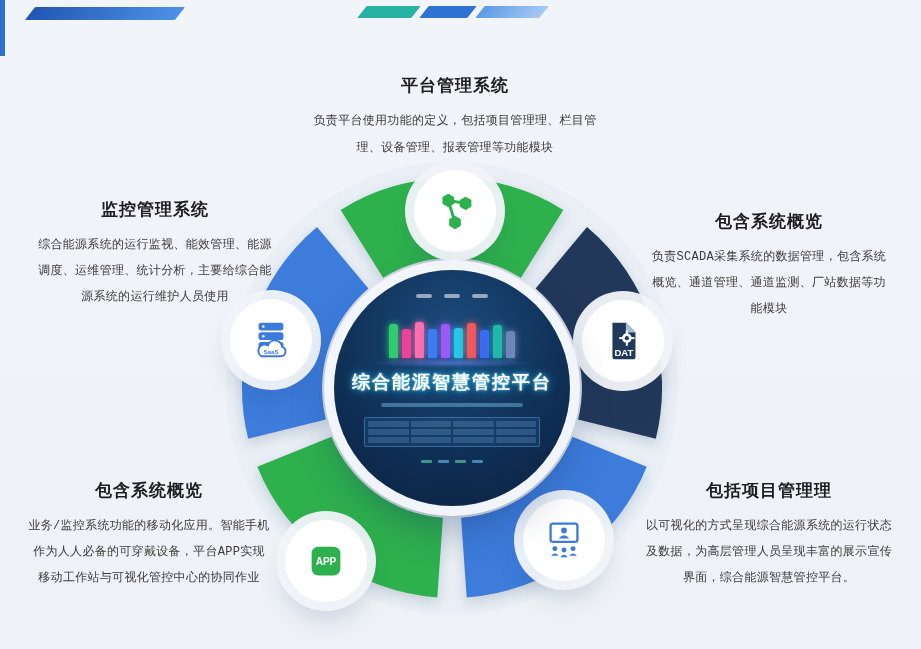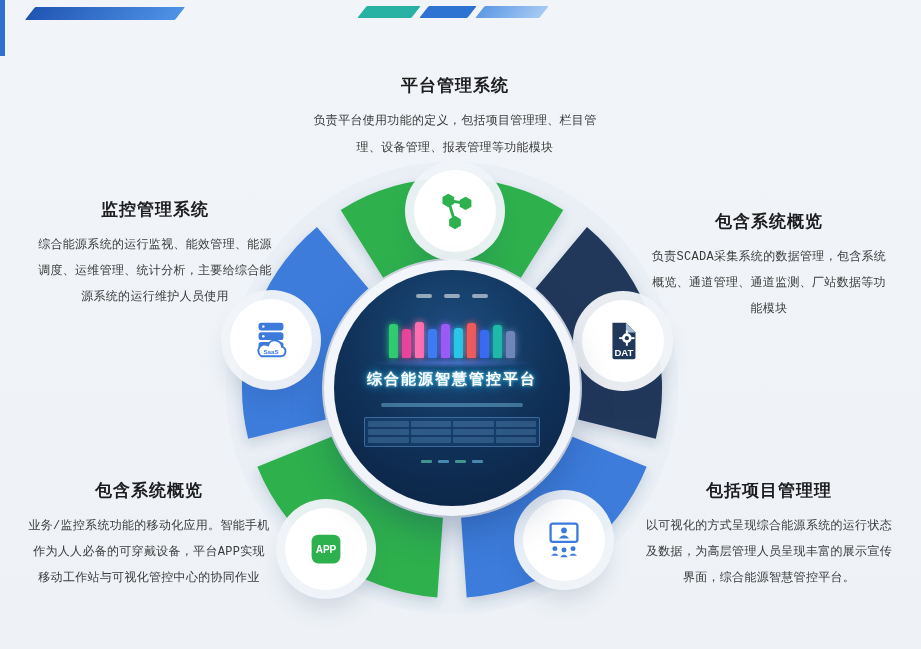--- a/index.html
+++ b/index.html
@@ -27,21 +27,21 @@
   .center-circle{position:absolute;left:334px;top:270px;width:236px;height:236px;border-radius:50%;
     background:radial-gradient(circle at 50% 28%, #1d4d7e 0%, #103158 52%, #0a2140 100%);
     box-shadow:0 0 0 10px rgba(243,246,250,.97), 0 20px 42px rgba(18,48,96,.38);
     overflow:hidden;}
   .dash-nav{position:absolute;top:24px;left:0;right:0;display:flex;justify-content:center;gap:12px;}
   .dash-nav span{display:block;width:16px;height:4px;border-radius:2px;background:rgba(255,255,255,.55);}
   .dash-bars{position:absolute;top:46px;left:0;right:0;height:42px;display:flex;justify-content:center;align-items:flex-end;gap:4px;}
   .dash-bar{width:9px;border-radius:3px 3px 1px 1px;}
   .dash-glow{position:absolute;top:88px;left:50%;transform:translateX(-50%);width:164px;height:10px;
     background:radial-gradient(ellipse at center, rgba(110,140,255,.55) 0%, rgba(110,140,255,0) 70%);}
-  .dash-title{position:absolute;top:100px;left:0;right:0;text-align:center;font-size:15px;font-weight:bold;color:#fff;
+  .dash-title{position:absolute;top:100px;left:0;right:0;text-align:center;font-size:18px;font-weight:bold;color:#fff;
     letter-spacing:2px;text-shadow:0 0 10px rgba(0,200,255,.9),0 0 3px rgba(255,255,255,.7);}
   .dash-caption{position:absolute;top:133px;left:50%;transform:translateX(-50%);width:142px;height:4px;border-radius:2px;background:rgba(140,220,255,.38);}
   .dash-table{position:absolute;top:147px;left:50%;transform:translateX(-50%);width:168px;
     border:1px solid rgba(130,200,255,.35);background:rgba(35,85,145,.28);padding:3px;
     display:grid;grid-template-columns:repeat(4,1fr);gap:2px;border-radius:2px;}
   .dash-table i{display:block;height:6px;background:rgba(150,210,255,.2);border-radius:1px;}
   .dash-dots{position:absolute;top:190px;left:0;right:0;display:flex;justify-content:center;gap:6px;}
   .dash-dots span{display:block;width:11px;height:3px;border-radius:1px;background:rgba(110,230,190,.55);}
   .dash-dots span:nth-child(even){background:rgba(120,210,255,.55);}
 
@@ -120,21 +120,21 @@
         <circle cx="14.5" cy="33" r="2.6"></circle>
           <circle cx="24" cy="34.5" r="2.6"></circle>
           <circle cx="33.5" cy="33" r="2.6"></circle>
         <path d="M10.5 40.5 q4 -5 8 0 Z"></path>
         <path d="M20 42 q4 -5 8 0 Z"></path>
         <path d="M29.5 40.5 q4 -5 8 0 Z"></path>
       </g>
     </svg>
   </div>
 
-  <div class="icon-circle" style="left:285px;top:508px;">
+  <div class="icon-circle" style="left:285px;top:520px;">
     <svg viewBox="0 0 48 48">
       <rect x="9" y="9" width="30" height="30" rx="7" fill="#2db04e"></rect>
       <text x="24" y="28" text-anchor="middle" fill="#ffffff" font-size="10.5" font-weight="bold" font-family="Liberation Sans, sans-serif">APP</text>
     </svg>
   </div>
 
   <div class="icon-circle" style="left:230px;top:299px;">
     <svg viewBox="0 0 48 48">
       <g fill="#3c7bdb">
         <rect x="11" y="6" width="26" height="8" rx="3"></rect>

